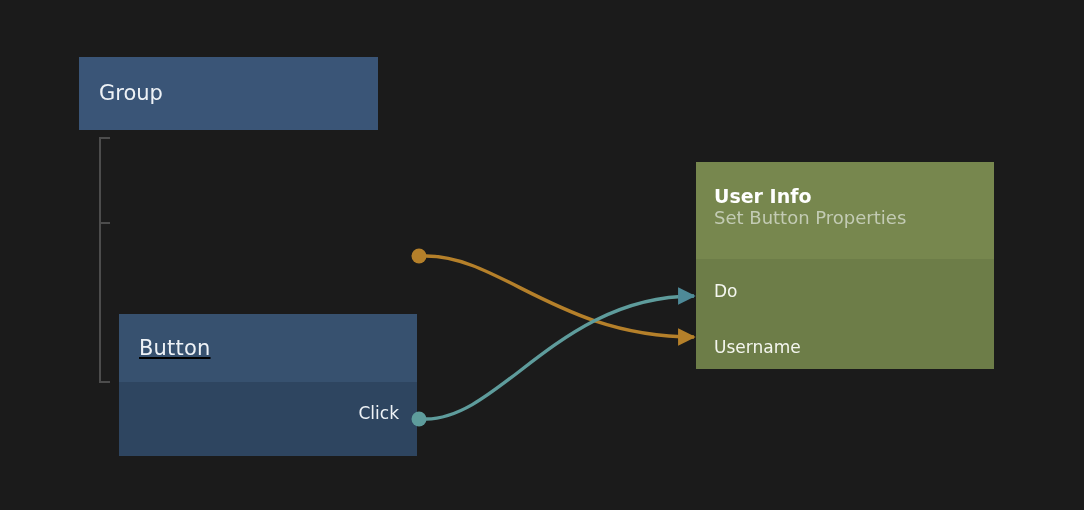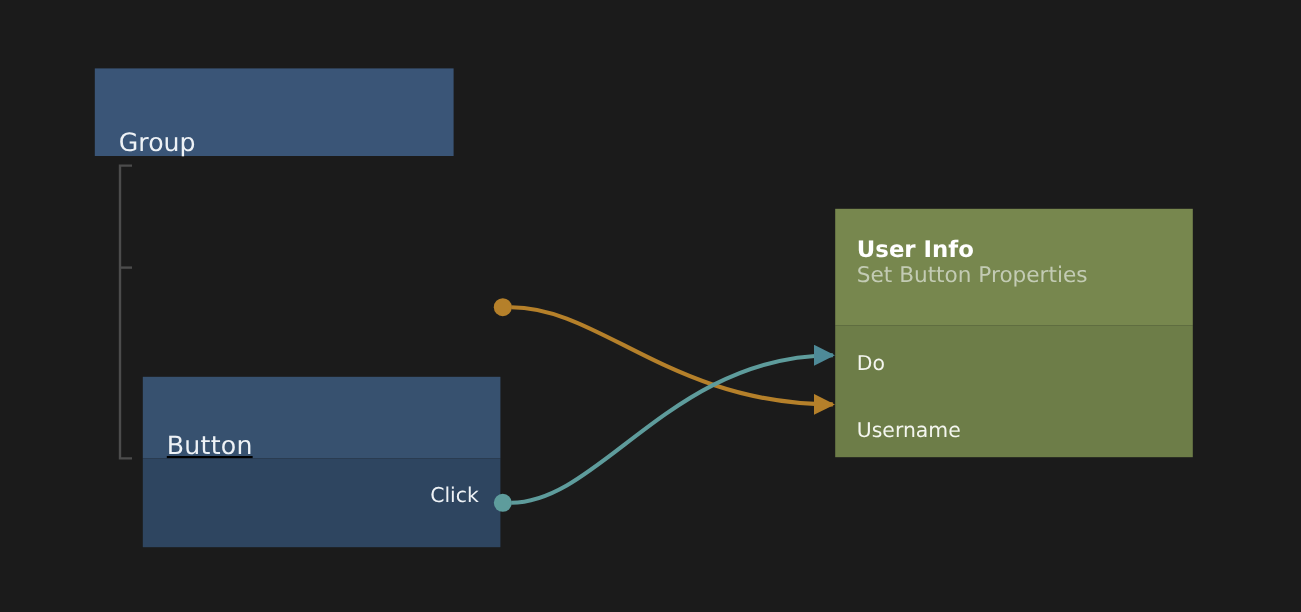--- a/index.html
+++ b/index.html
@@ -32,21 +32,20 @@
   }
   .node-body {
     box-sizing: border-box;
     width: 100%;
     position: relative;
   }
 
   
   .node-blue .node-header {
     background: #37516f;
-    justify-content: flex-end;
   }
   .node-blue .node-body {
     background: #2e4560;
   }
   .node-title {
     color: #eef2f6;
     font-size: 21px;
     line-height: 1;
     letter-spacing: .2px;
   }
@@ -126,21 +125,21 @@
 
   <div class="node node-blue" style="left:119px; top:314px; width:298px; height:142px;text-decoration:underline;">
     <div class="node-header" style="height:68px; padding-left:20px;">
       <span class="node-title">Button</span>
     </div>
     <div class="node-body" style="height:74px;">
       <span class="port-row" style="top:23px;">Click</span>
     </div>
   </div>
 
-  <div class="node node-green" style="left:696px; top:174px; width:298px; height:207px;">
+  <div class="node node-green" style="left:696px; top:162px; width:298px; height:207px;">
     <div class="node-header" style="height:97px; padding-left:18px; padding-top:24px; justify-content:flex-start;">
       <span class="green-title">User Info</span>
       <span class="green-subtitle">Set Button Properties</span>
     </div>
     <div class="node-body" style="height:110px;">
       <span class="in-row" style="top:24px;">Do</span>
       <span class="in-row" style="top:64px;margin-top:16px;">Username</span>
     </div>
   </div>
 

